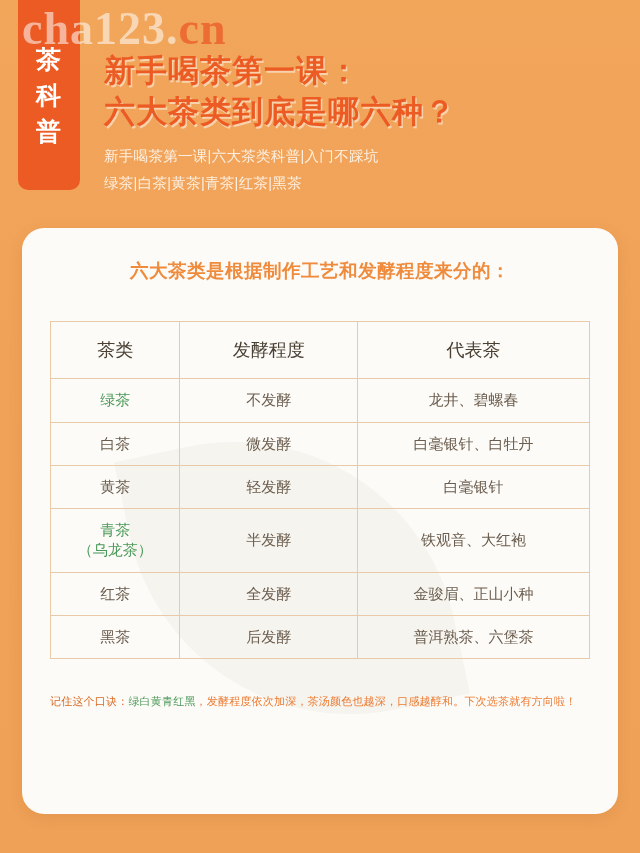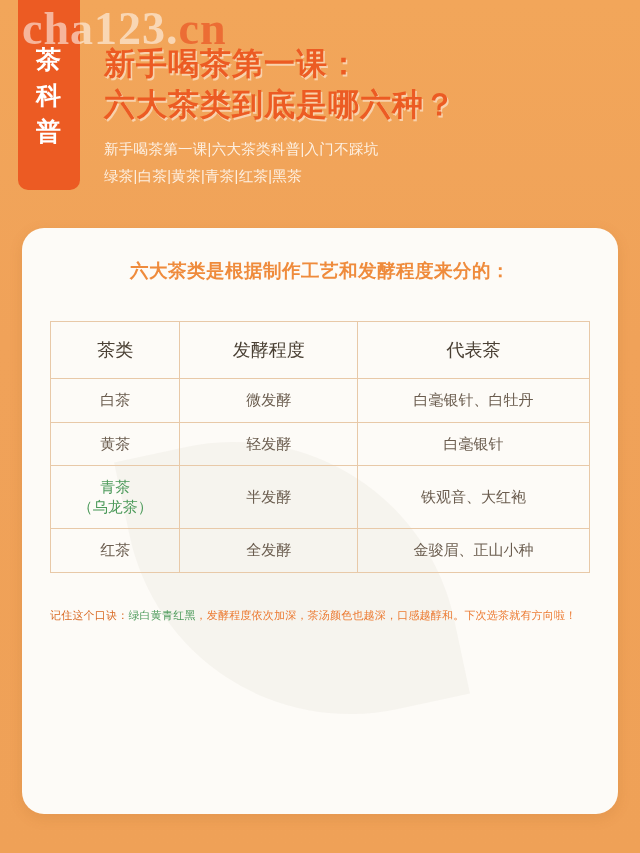--- a/index.html
+++ b/index.html
@@ -46,21 +46,21 @@
     color: #ffffff;
     font-size: 25px;
     font-weight: bold;
     line-height: 1.45;
     letter-spacing: 1px;
   }
 
   
   .header {
     position: absolute;
-    top: 44px;
+    top: 51px;
     left: 104px;
     right: 20px;
     z-index: 20;
   }
   .title-line {
     color: #ec5b23;
     font-size: 31px;
     font-weight: bold;
     letter-spacing: 1px;
     line-height: 1.32;
@@ -178,38 +178,48 @@
         </colgroup>
       <thead>
         <tr>
           <th>茶类</th>
           <th>发酵程度</th>
           <th>代表茶</th>
         </tr>
       </thead>
       <tbody>
           <tr>
+            <td class="cell-green">绿茶</td>
+            <td>不发酵</td>
+            <td>龙井、碧螺春</td>
+          </tr>
+          <tr>
             <td>白茶</td>
             <td>微发酵</td>
             <td>白毫银针、白牡丹</td>
           </tr>
           <tr>
             <td>黄茶</td>
             <td>轻发酵</td>
             <td>白毫银针</td>
           </tr>
           <tr>
             <td class="cell-green">青茶<br>（乌龙茶）</td>
             <td>半发酵</td>
             <td>铁观音、大红袍</td>
           </tr>
           <tr>
             <td>红茶</td>
             <td>全发酵</td>
             <td>金骏眉、正山小种</td>
+          </tr>
+          <tr>
+            <td>黑茶</td>
+            <td>后发酵</td>
+            <td>普洱熟茶、六堡茶</td>
           </tr>
         </tbody>
     </table>
 
     <div class="note">
       <span class="lead">记住这个口诀：</span><span class="hl">绿白黄青红黑</span><span>，发酵程度依次加深，茶汤颜色也越深，口感越醇和。下次选茶就有方向啦！</span>
     </div>
   </div>
 </div>
 

